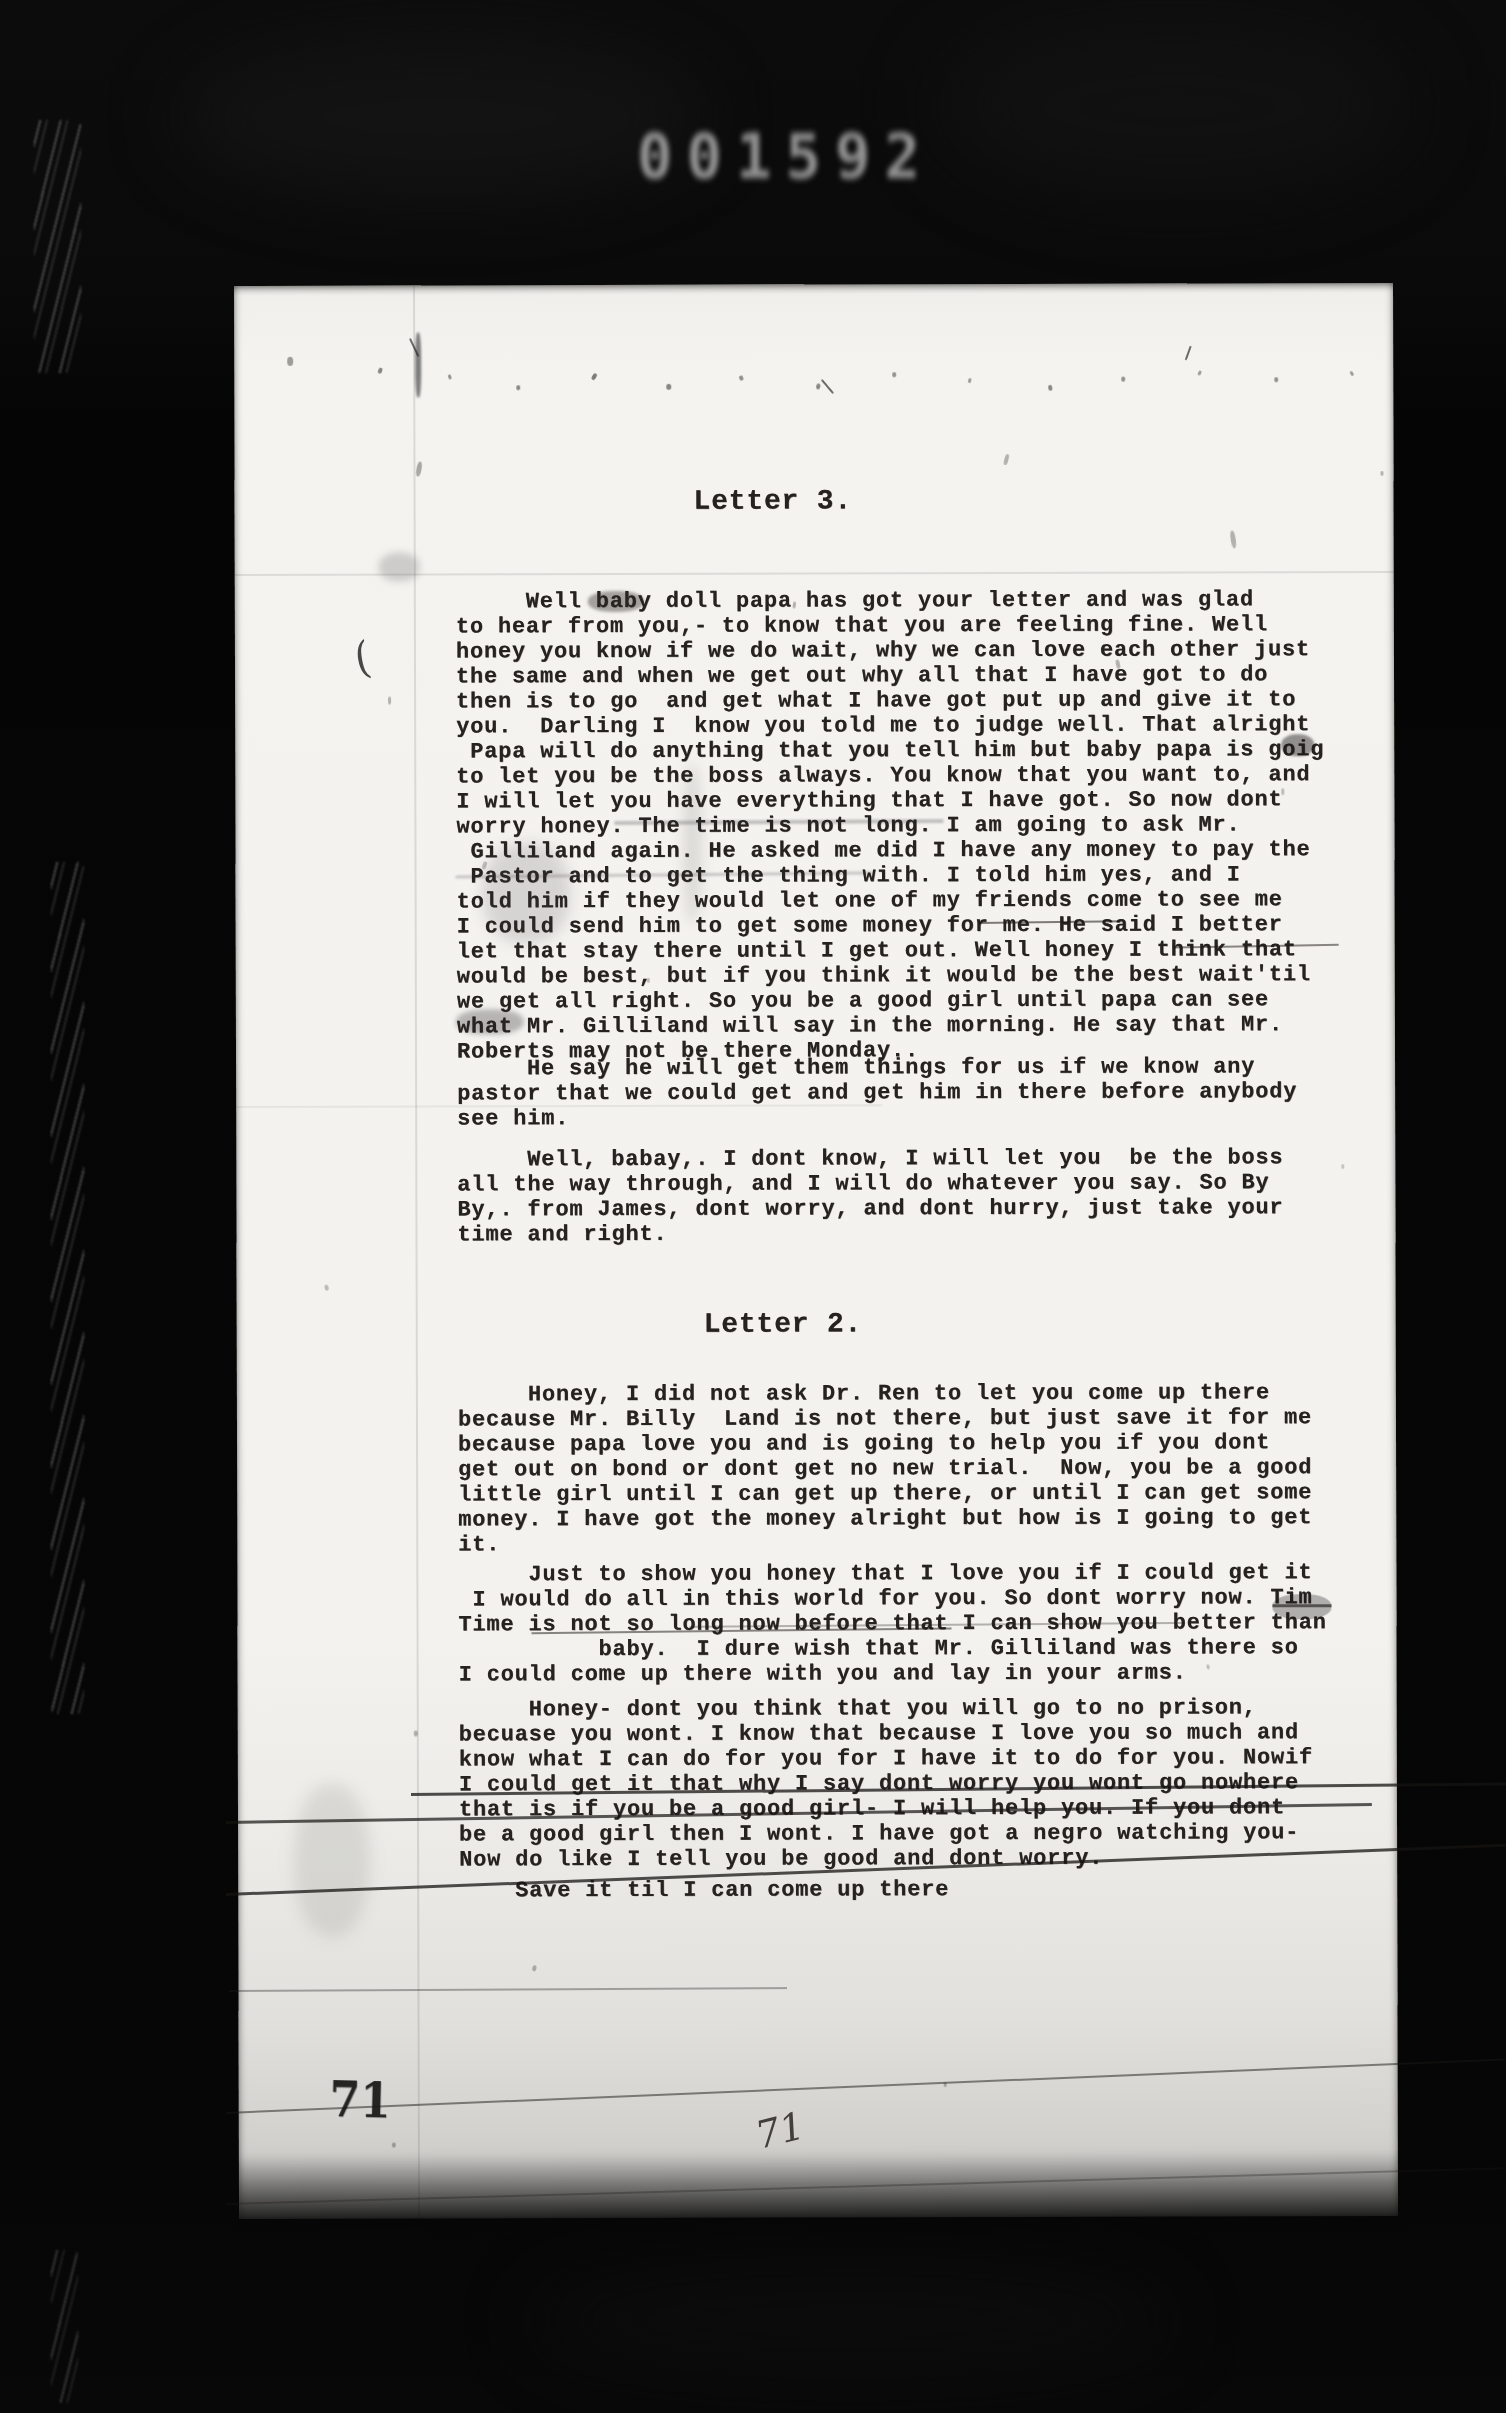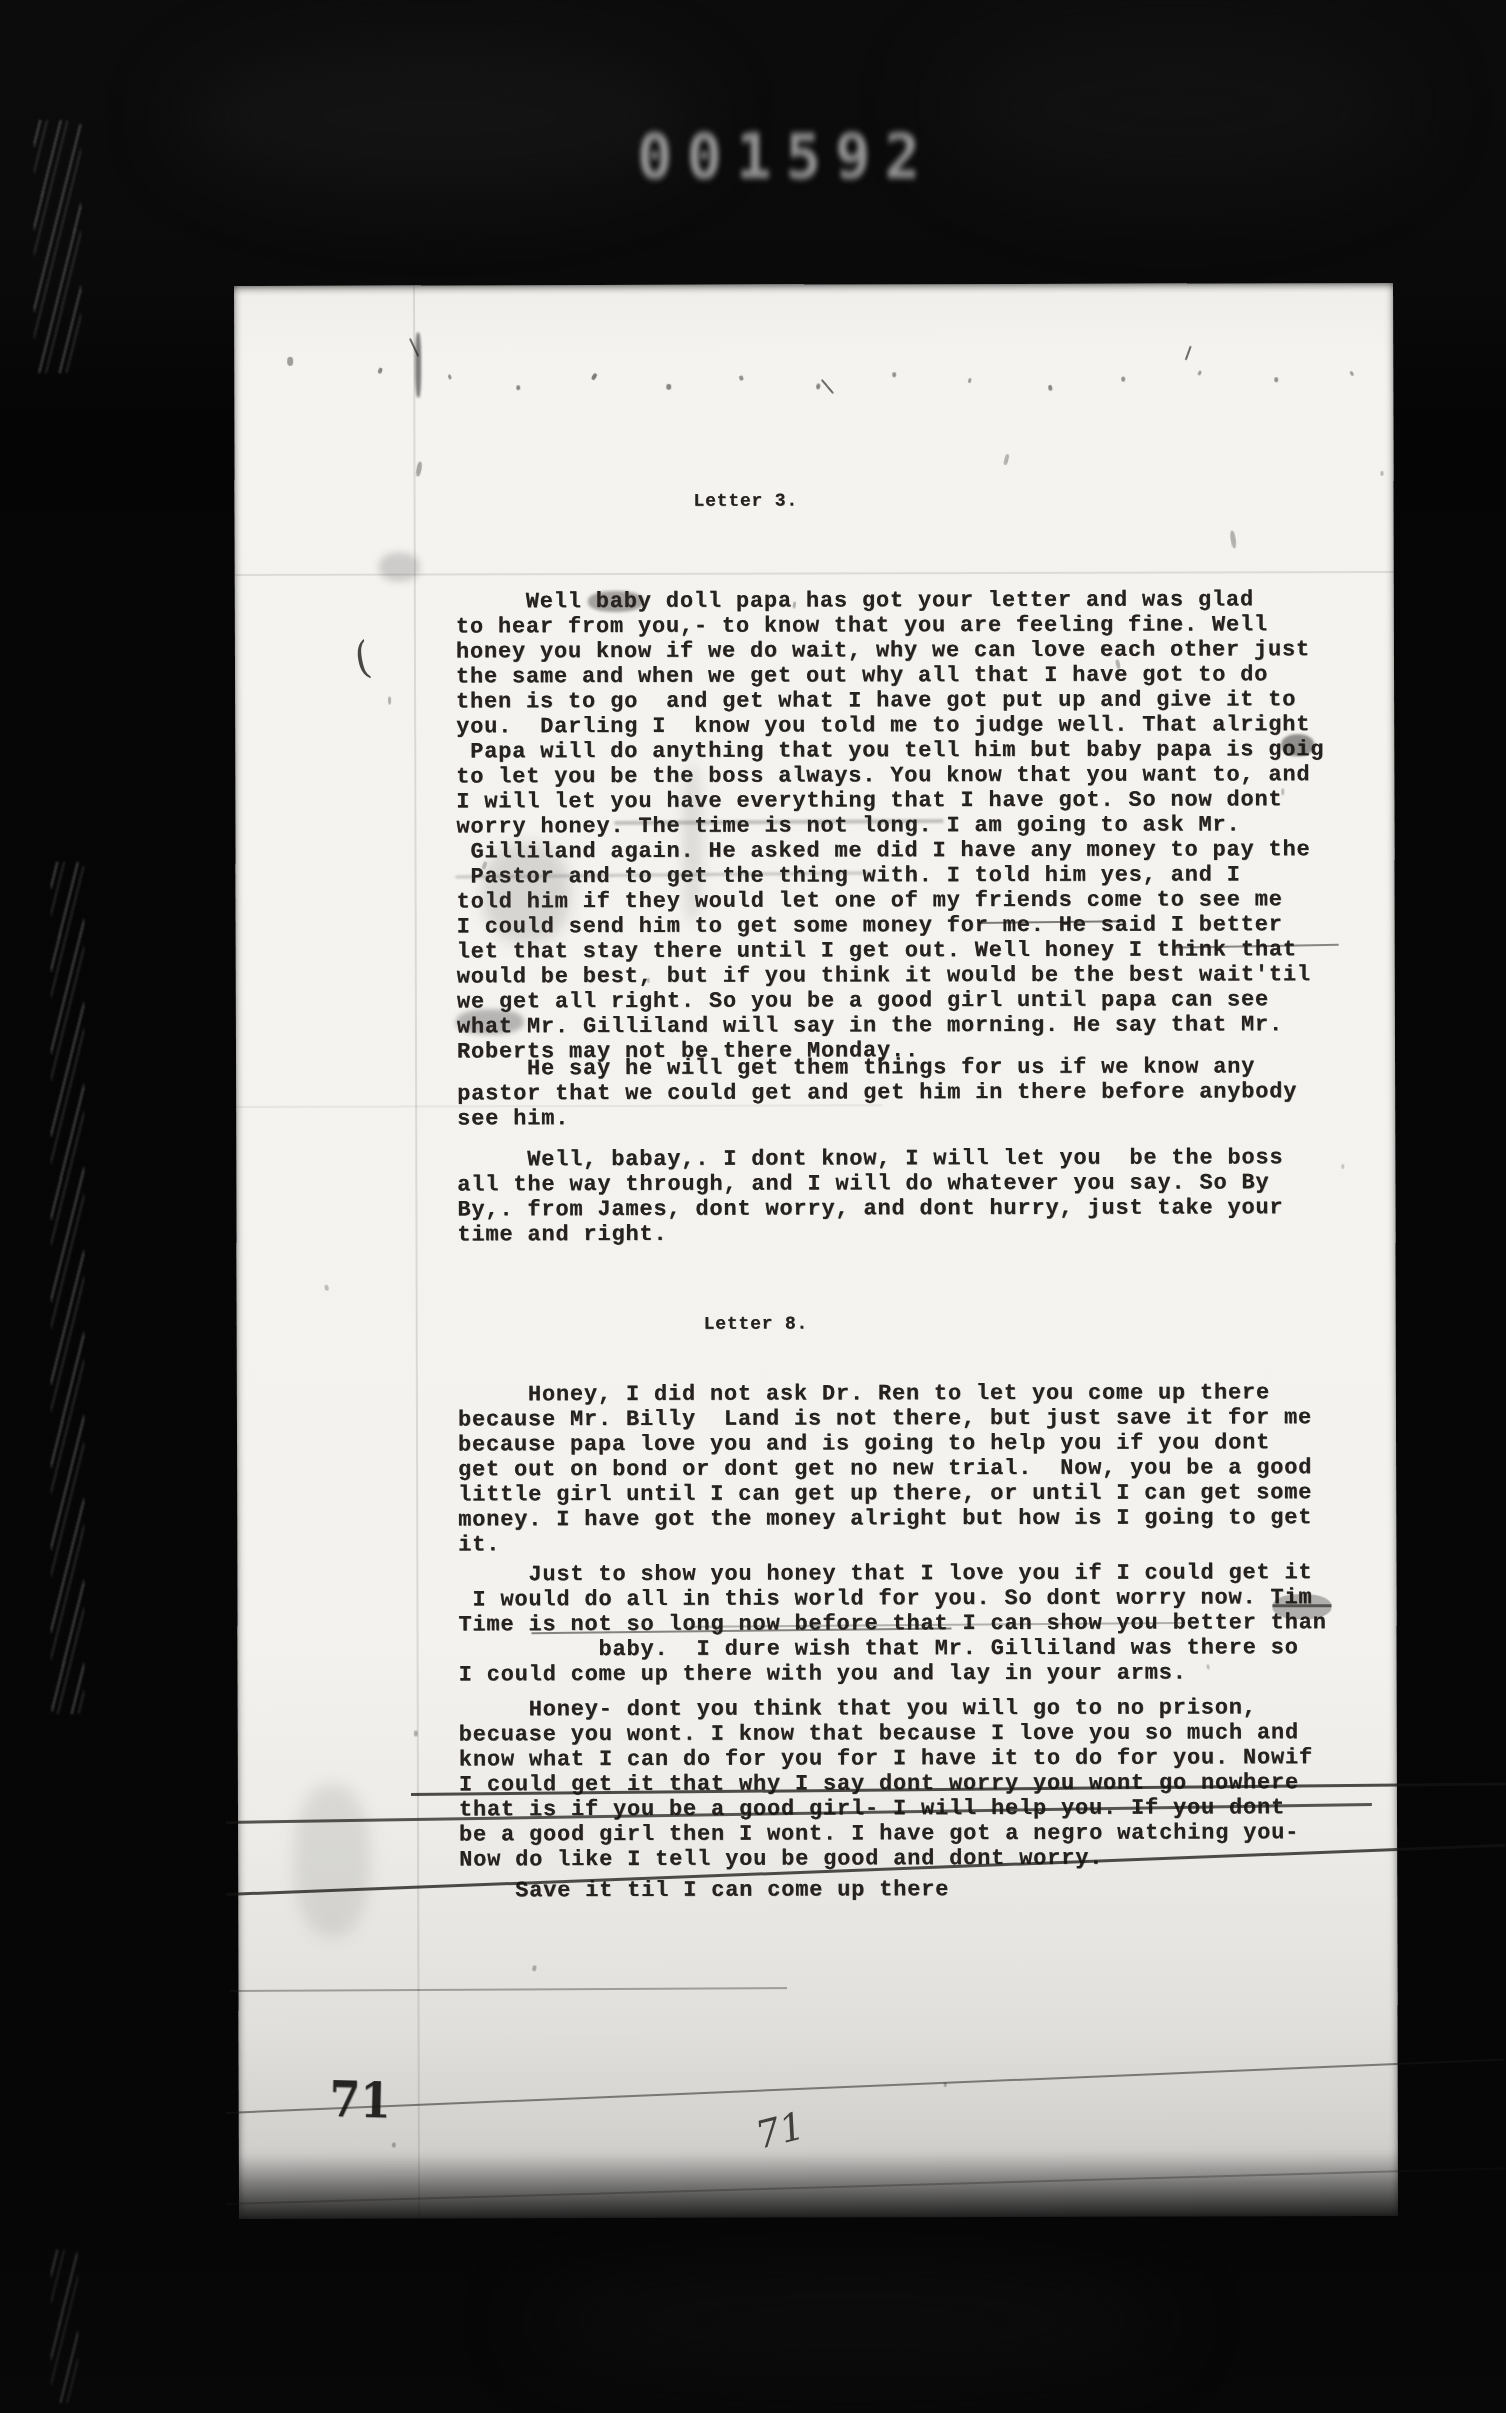--- a/index.html
+++ b/index.html
@@ -34,21 +34,21 @@
   
   .crease-v{position:absolute;left:179px;top:0;width:1.8px;height:1933px;background:rgba(80,80,80,.16);filter:blur(0.6px);}
   .crease-h{position:absolute;left:0;height:1.8px;background:rgba(80,80,80,.15);filter:blur(0.6px);}
   .crease-blob{position:absolute;left:181px;top:47px;width:5.9px;height:65px;background:rgba(30,30,30,.55);filter:blur(1.2px);border-radius:40%;}
 
   
   .para,.heading,.closing{position:absolute;margin:0;white-space:pre;
     font-family:"Liberation Mono","DejaVu Sans Mono",monospace;
     font-size:22px;line-height:25px;letter-spacing:0.8px;font-weight:bold;
     color:#262220;text-shadow:0.4px 0.4px 0 rgba(20,15,10,.4), -0.2px 0 0 rgba(20,15,10,.25);}
-  .heading{font-size:18px;}
+  .heading{font-size:28px;}
   #l3-head{left:459px;top:204px;}
   #l3-p1{left:221px;top:304px;}
   #l3-p2{left:221px;top:771px;}
   #l3-p3{left:221px;top:862px;}
   #l4-head{left:467px;top:1027px;}
   #l4-p1{left:221px;top:1097px;}
   #l4-p2{left:221px;top:1277px;}
   #l4-p3{left:221px;top:1412px;}
   #closing{left:221px;top:1593px;}
 
@@ -110,21 +110,21 @@
 what Mr. Gilliland will say in the morning. He say that Mr.
 Roberts may not be there Monday..</pre>
     <pre id="l3-p2" class="para">     He say he will get them things for us if we know any
 pastor that we could get and get him in there before anybody
 see him.</pre>
     <pre id="l3-p3" class="para">     Well, babay,. I dont know, I will let you  be the boss
 all the way through, and I will do whatever you say. So By
 By,. from James, dont worry, and dont hurry, just take your
 time and right.</pre>
 
-    <div id="l4-head" class="heading">Letter 8.</div>
+    <div id="l4-head" class="heading">Letter 2.</div>
     <pre id="l4-p1" class="para">     Honey, I did not ask Dr. Ren to let you come up there
 because Mr. Billy  Land is not there, but just save it for me
 because papa love you and is going to help you if you dont
 get out on bond or dont get no new trial.  Now, you be a good
 little girl until I can get up there, or until I can get some
 money. I have got the money alright but how is I going to get
 it.</pre>
     <pre id="l4-p2" class="para">     Just to show you honey that I love you if I could get it
  I would do all in this world for you. So dont worry now. Tim
 Time is not so long now before that I can show you better than

